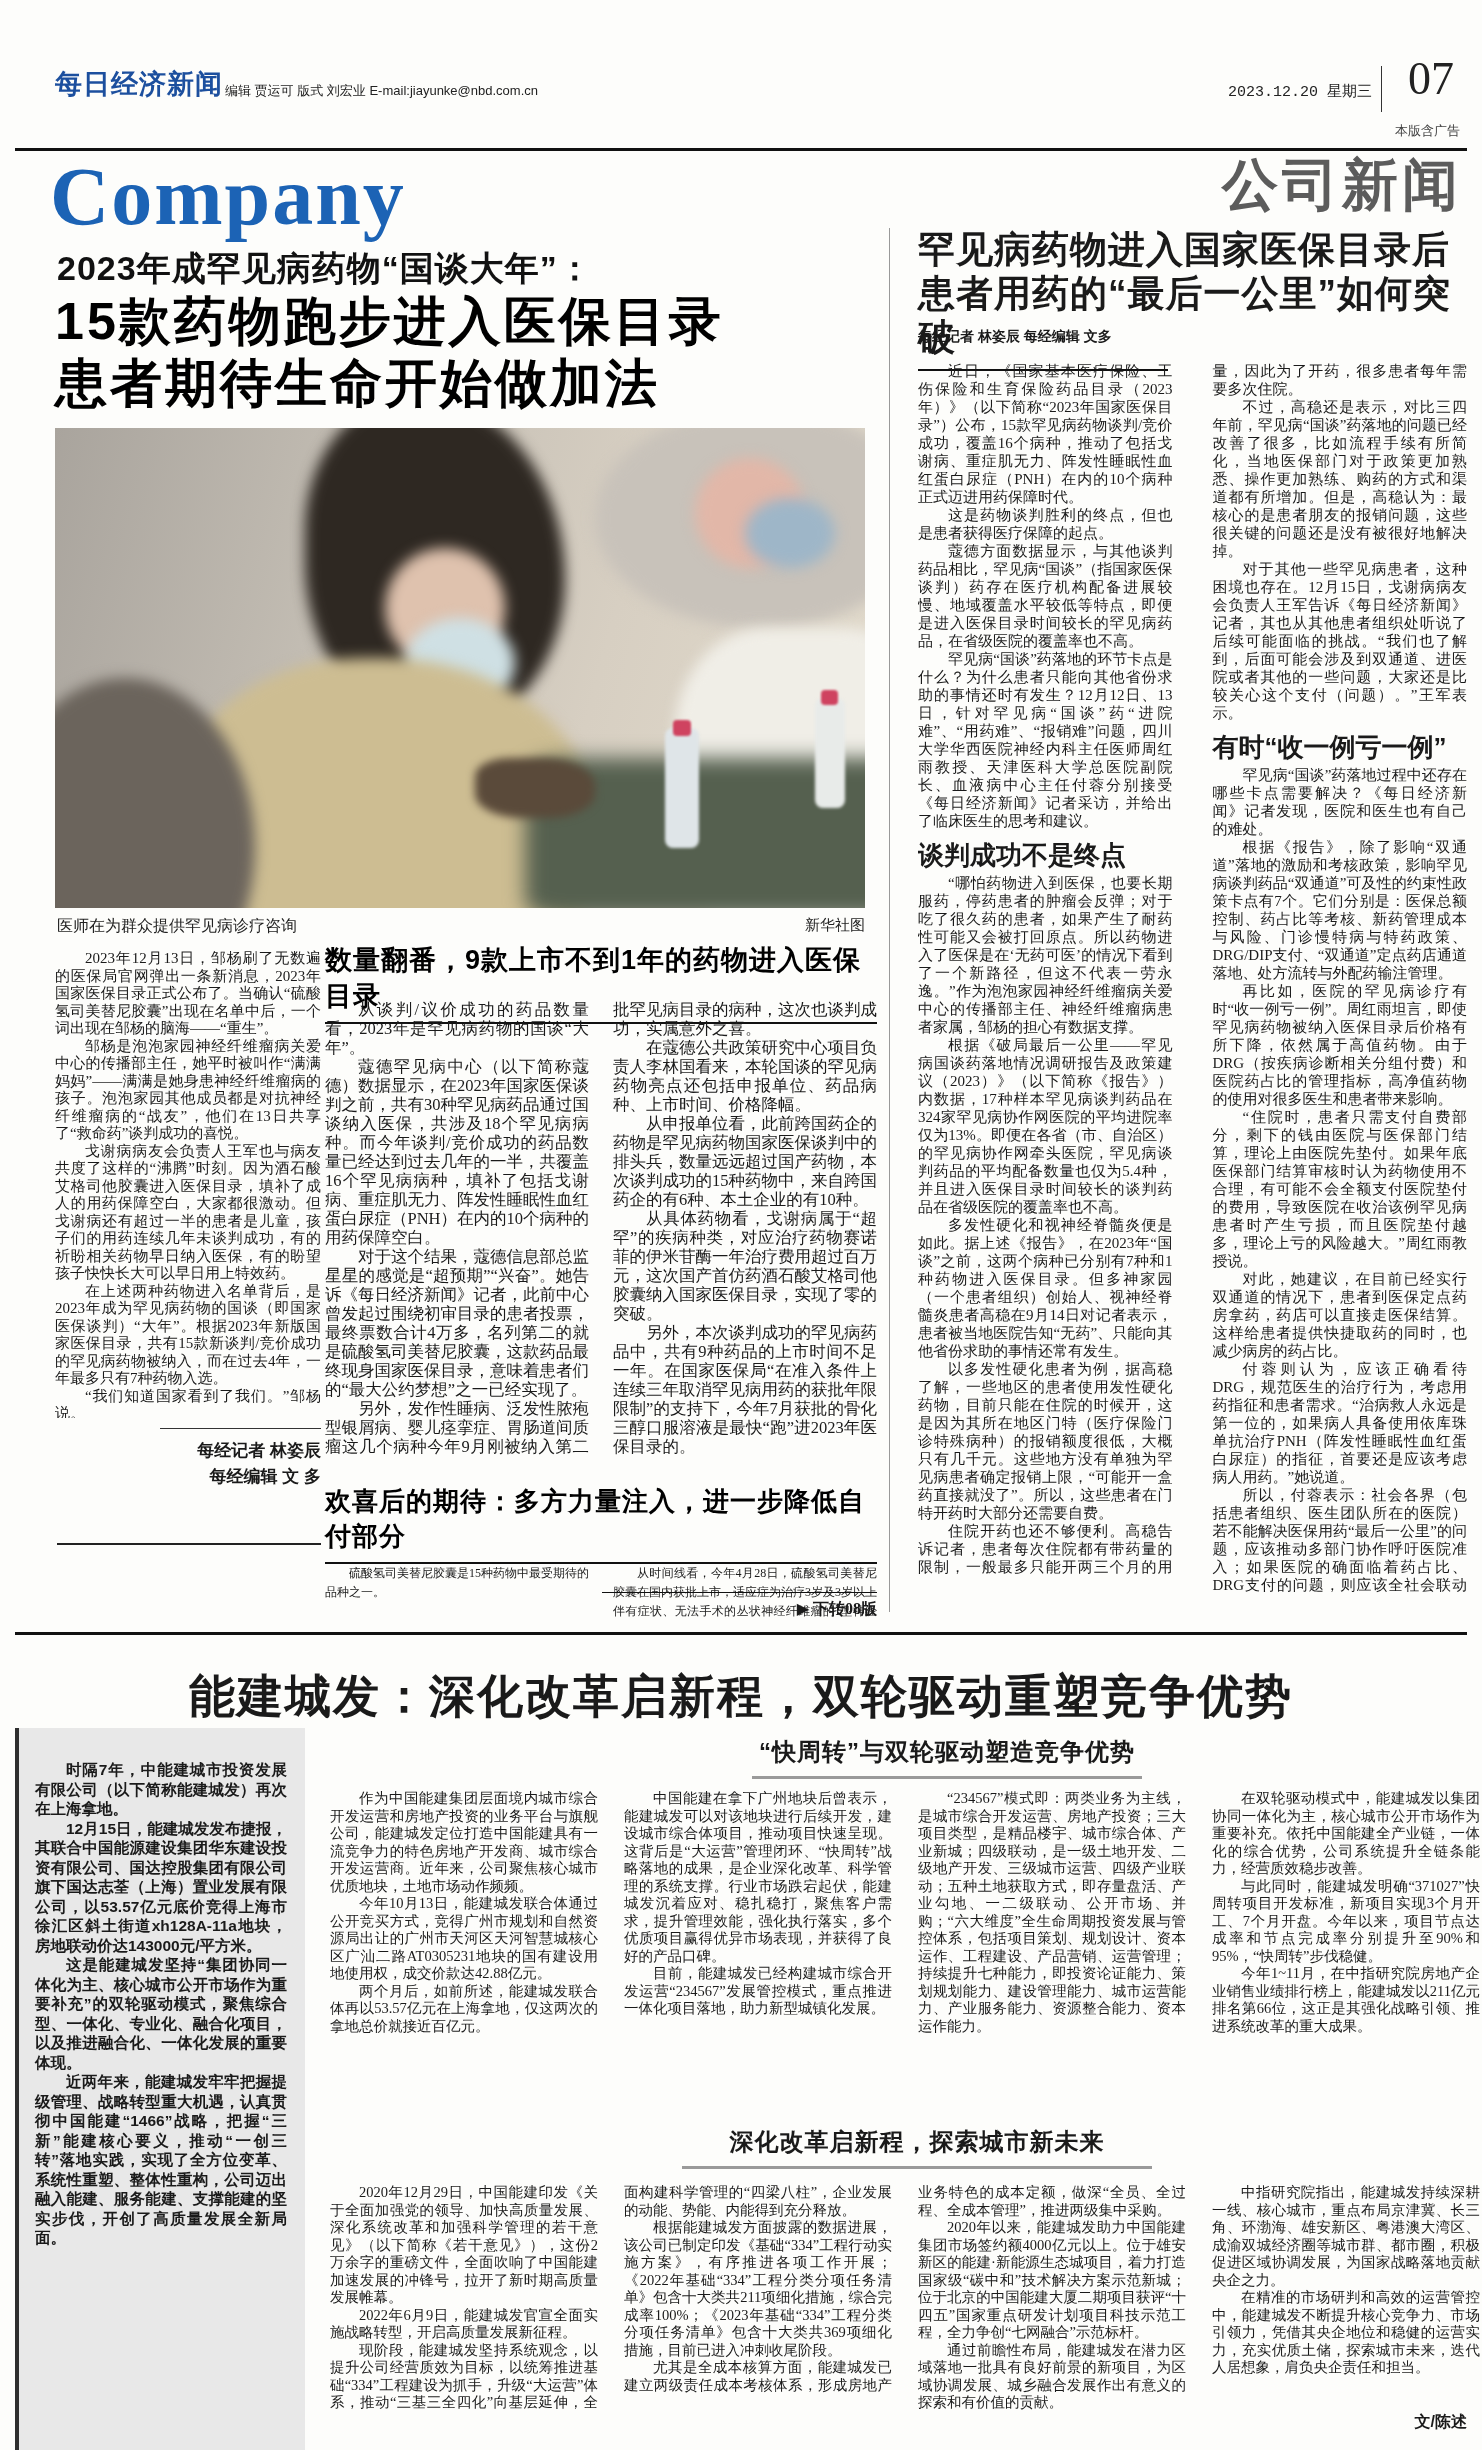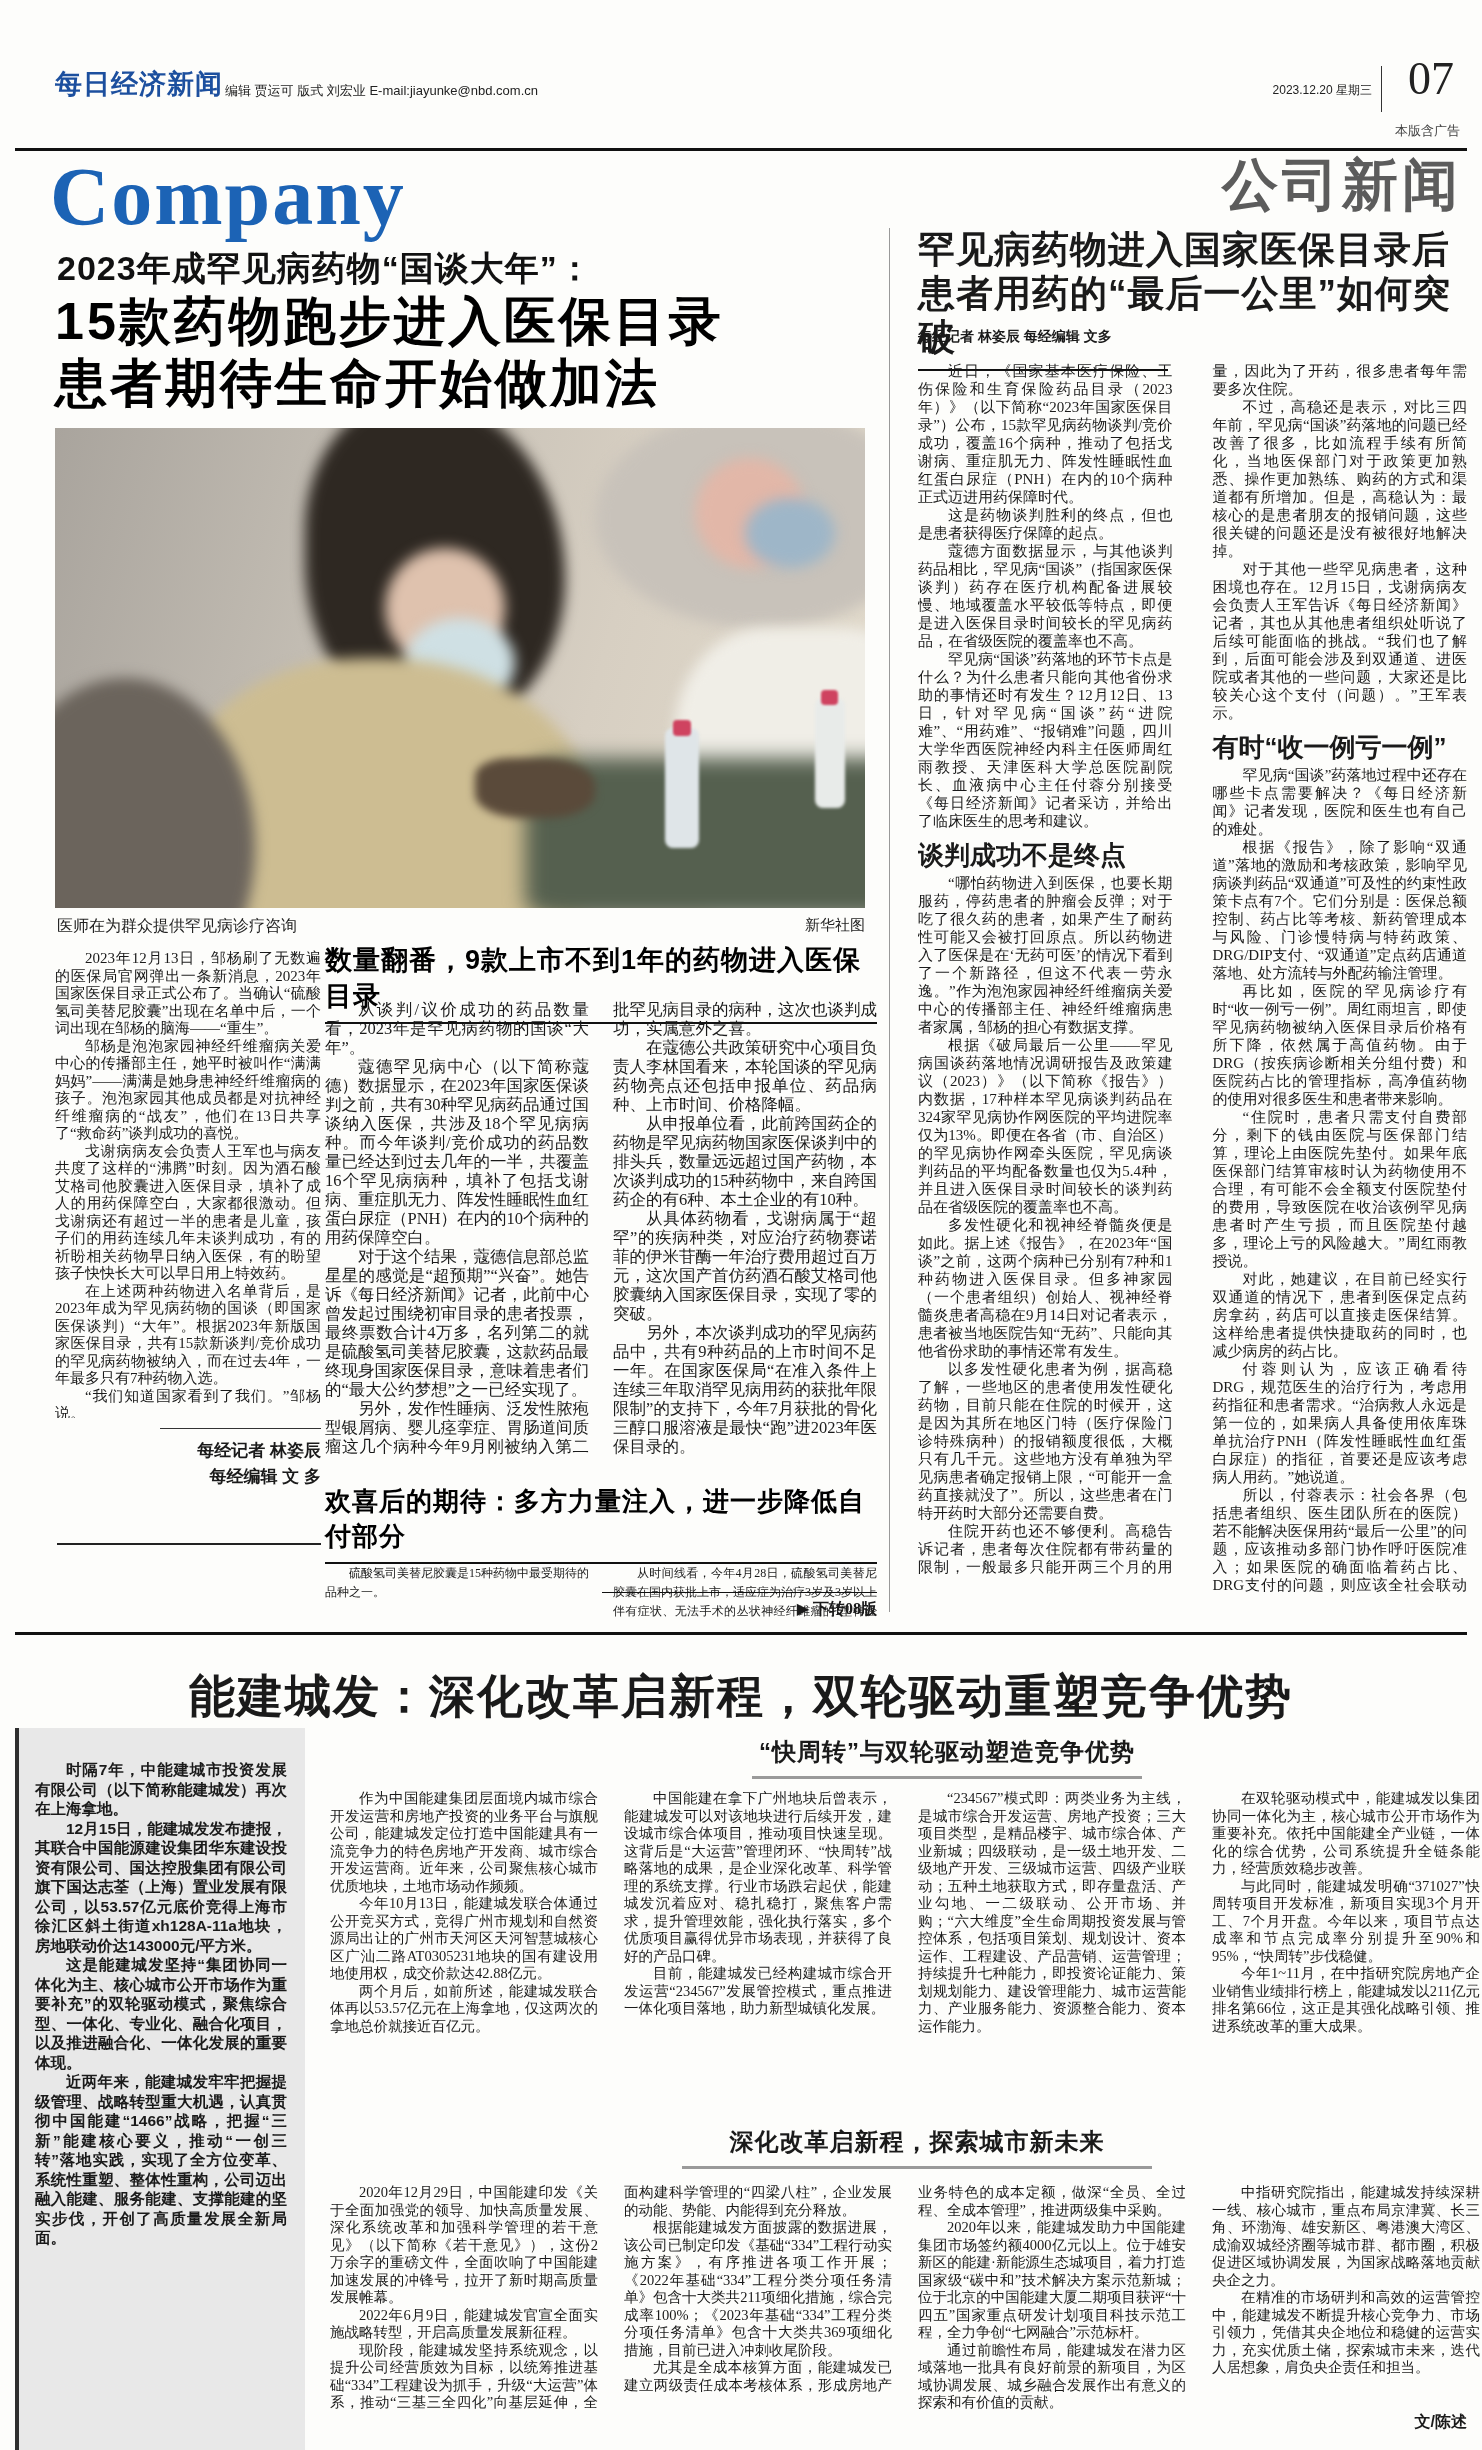--- a/index.html
+++ b/index.html
@@ -7,21 +7,21 @@
     position:relative;width:1482px;height:2450px;background:#fdfdfb;
     font-family:"Liberation Serif","DejaVu Serif",serif;color:#1a1a1a;
     margin:0 auto;overflow:hidden;
   }
   .abs{position:absolute;}
   .sans{font-family:"Liberation Sans","DejaVu Sans",sans-serif;}
   .rule{background:#111;}
   
   .brand{font-size:27px;font-weight:900;color:#1c4f9e;letter-spacing:1px;}
   .m-meta{font-size:13px;color:#222;}
-  .m-date{font-size:12px;color:#222;}
+  .m-date{font-size:15px;color:#222;font-family:Liberation Mono, monospace;}
   .pageno{font-size:46px;color:#222;font-weight:400;}
   .co-en{font-size:82px;font-weight:900;color:#1c63b5;letter-spacing:2px;}
   .co-cn{font-size:56px;font-weight:900;color:#5c5c5c;letter-spacing:4px;}
   .adnote{font-size:13px;color:#444;text-align:right;}
   
   .kicker{font-size:34px;font-weight:600;color:#111;letter-spacing:1px;}
   .bigline{font-size:52px;font-weight:700;color:#000;letter-spacing:3px;line-height:1.12;}
   .caption{font-size:16px;color:#222;}
   .credit{font-size:15px;color:#222;}
   .bodycol p{margin:0;text-indent:2em;text-align:justify;}

